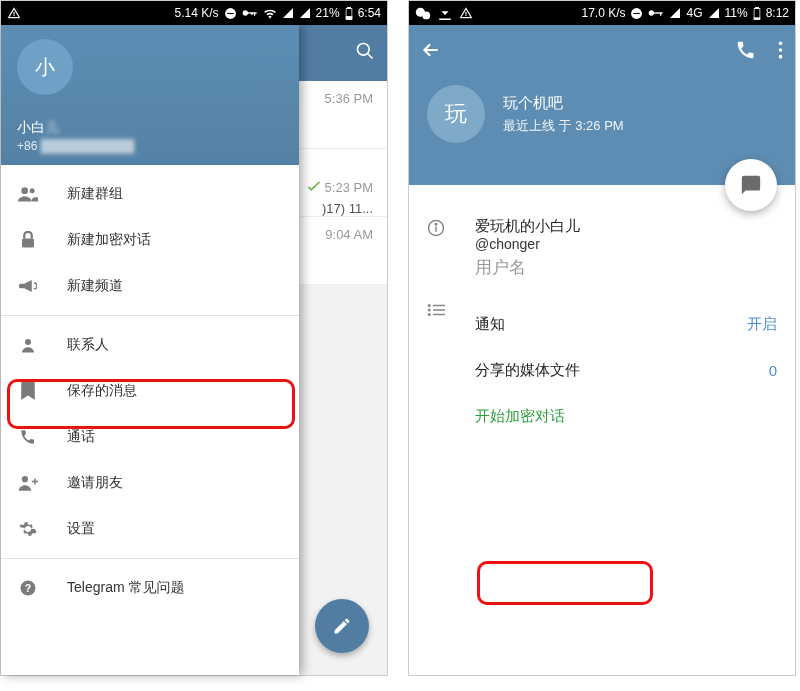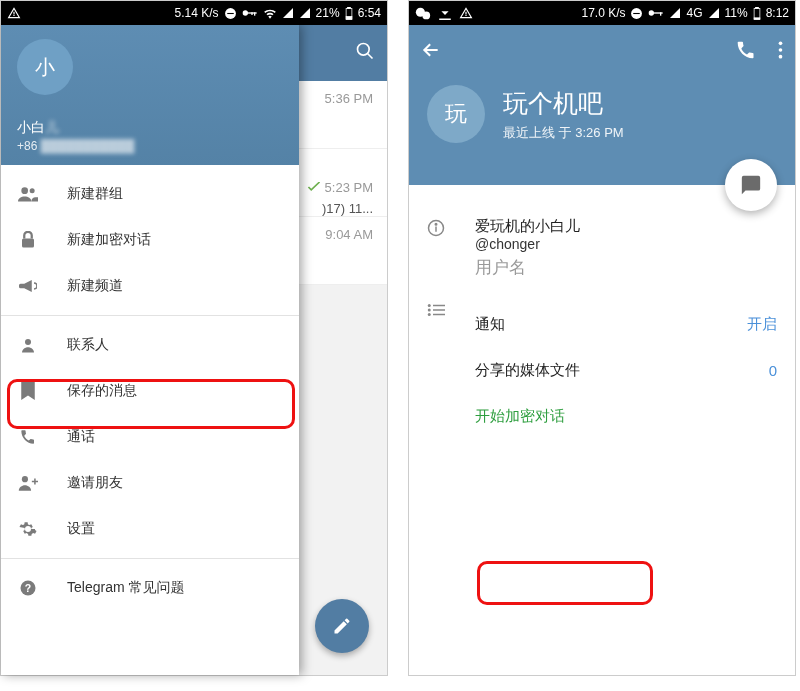--- a/index.html
+++ b/index.html
@@ -30,21 +30,21 @@
   .d-icon { width: 22px; color: #7b7b7b; display: flex; justify-content: center; }
   .d-sep { height: 1px; background: #e2e2e2; margin: 6px 0; }
   .highlight-red { position: absolute; border: 3px solid #e11; border-radius: 10px; pointer-events: none; }
   .hl1 { left: 6px; top: 378px; width: 288px; height: 50px; }
   
   .profile-header { background: #5e8db3; color: #fff; padding: 0 12px; height: 160px; position: relative; }
   .ph-top { height: 54px; display: flex; align-items: center; justify-content: space-between; }
   .ph-top-right { display: flex; align-items: center; gap: 22px; }
   .ph-body { display: flex; align-items: center; gap: 18px; margin-top: 6px; padding-left: 6px; }
   .avatar2 { width: 58px; height: 58px; border-radius: 50%; background: #7ea9c8; display: flex; align-items: center; justify-content: center; font-size: 22px; }
-  .ph-name { font-size: 25px; font-weight: 500; }
+  .ph-name { font-size: 15px; font-weight: 500; }
   .ph-sub { font-size: 13px; opacity: .9; margin-top: 4px; }
   .fab2 { position: absolute; right: 18px; bottom: -26px; width: 52px; height: 52px; border-radius: 50%; background: #fff; box-shadow: 0 3px 8px rgba(0,0,0,.3); display: flex; align-items: center; justify-content: center; color: #555; }
   .info-section { padding: 32px 18px 0 18px; }
   .info-row { display: flex; align-items: flex-start; gap: 26px; margin-bottom: 22px; }
   .info-icon { width: 22px; color: #888; padding-top: 2px; }
   .info-body { flex: 1; }
   .info-title { font-size: 15px; color: #222; }
   .info-sub { font-size: 14px; color: #333; }
   .info-hint { font-size: 17px; color: #999; margin-top: 4px; }
   .list-row { display: flex; align-items: center; height: 46px; font-size: 15px; color: #222; }

